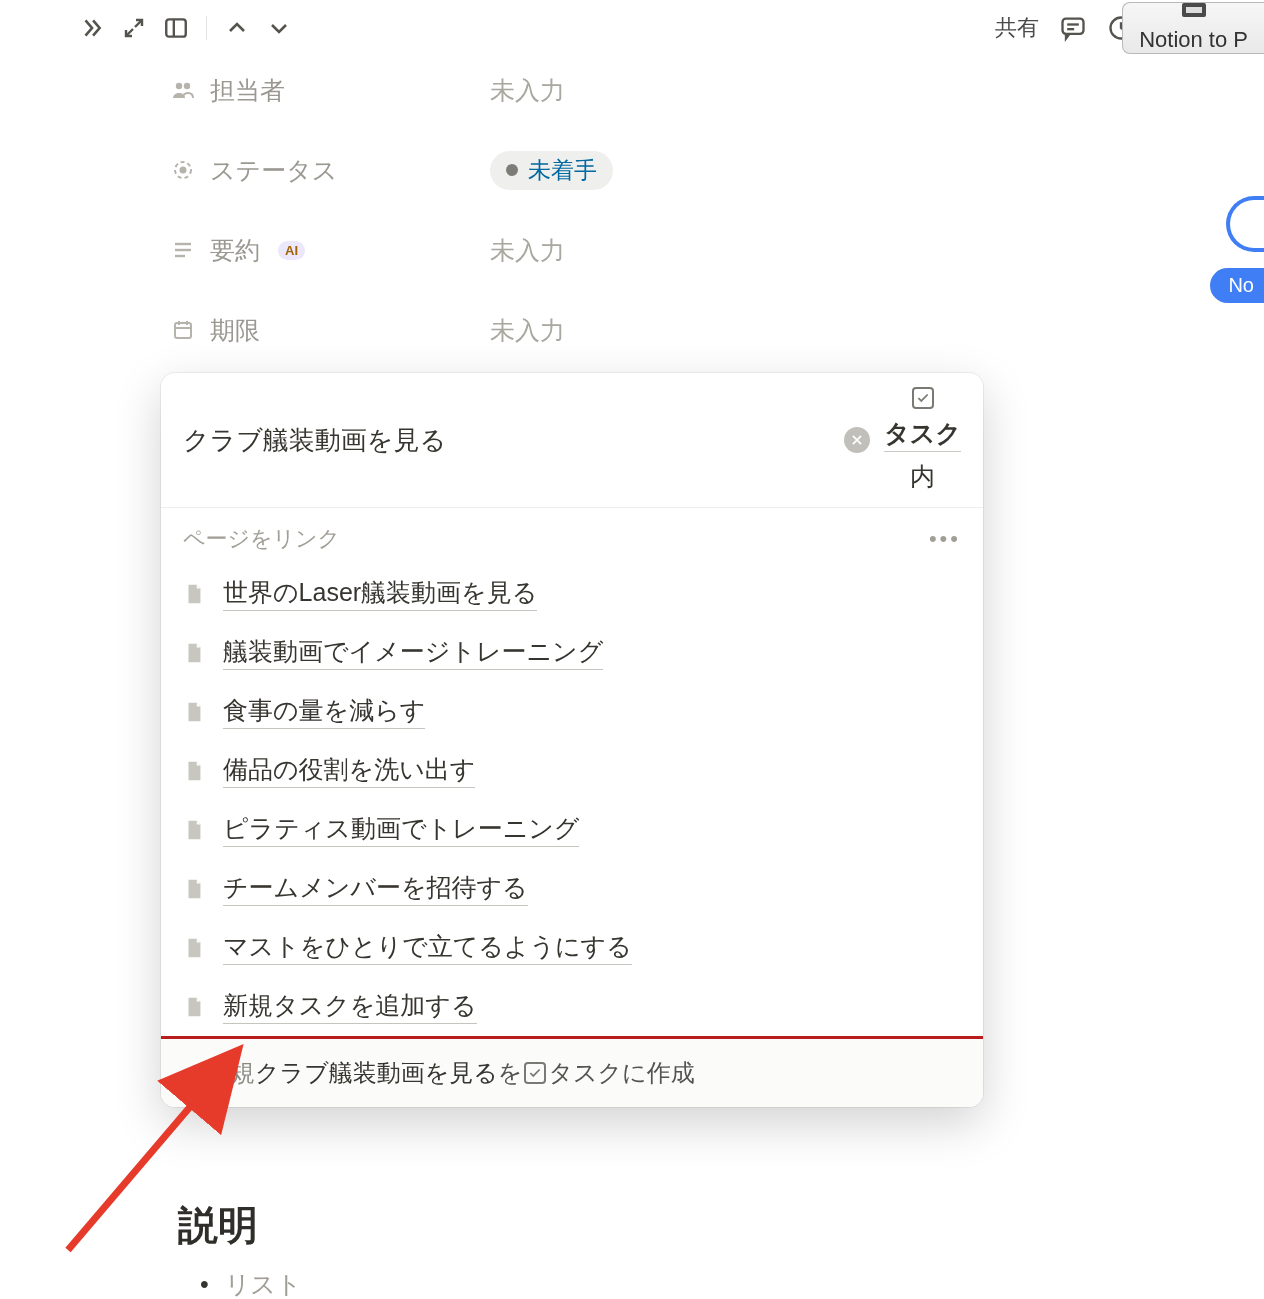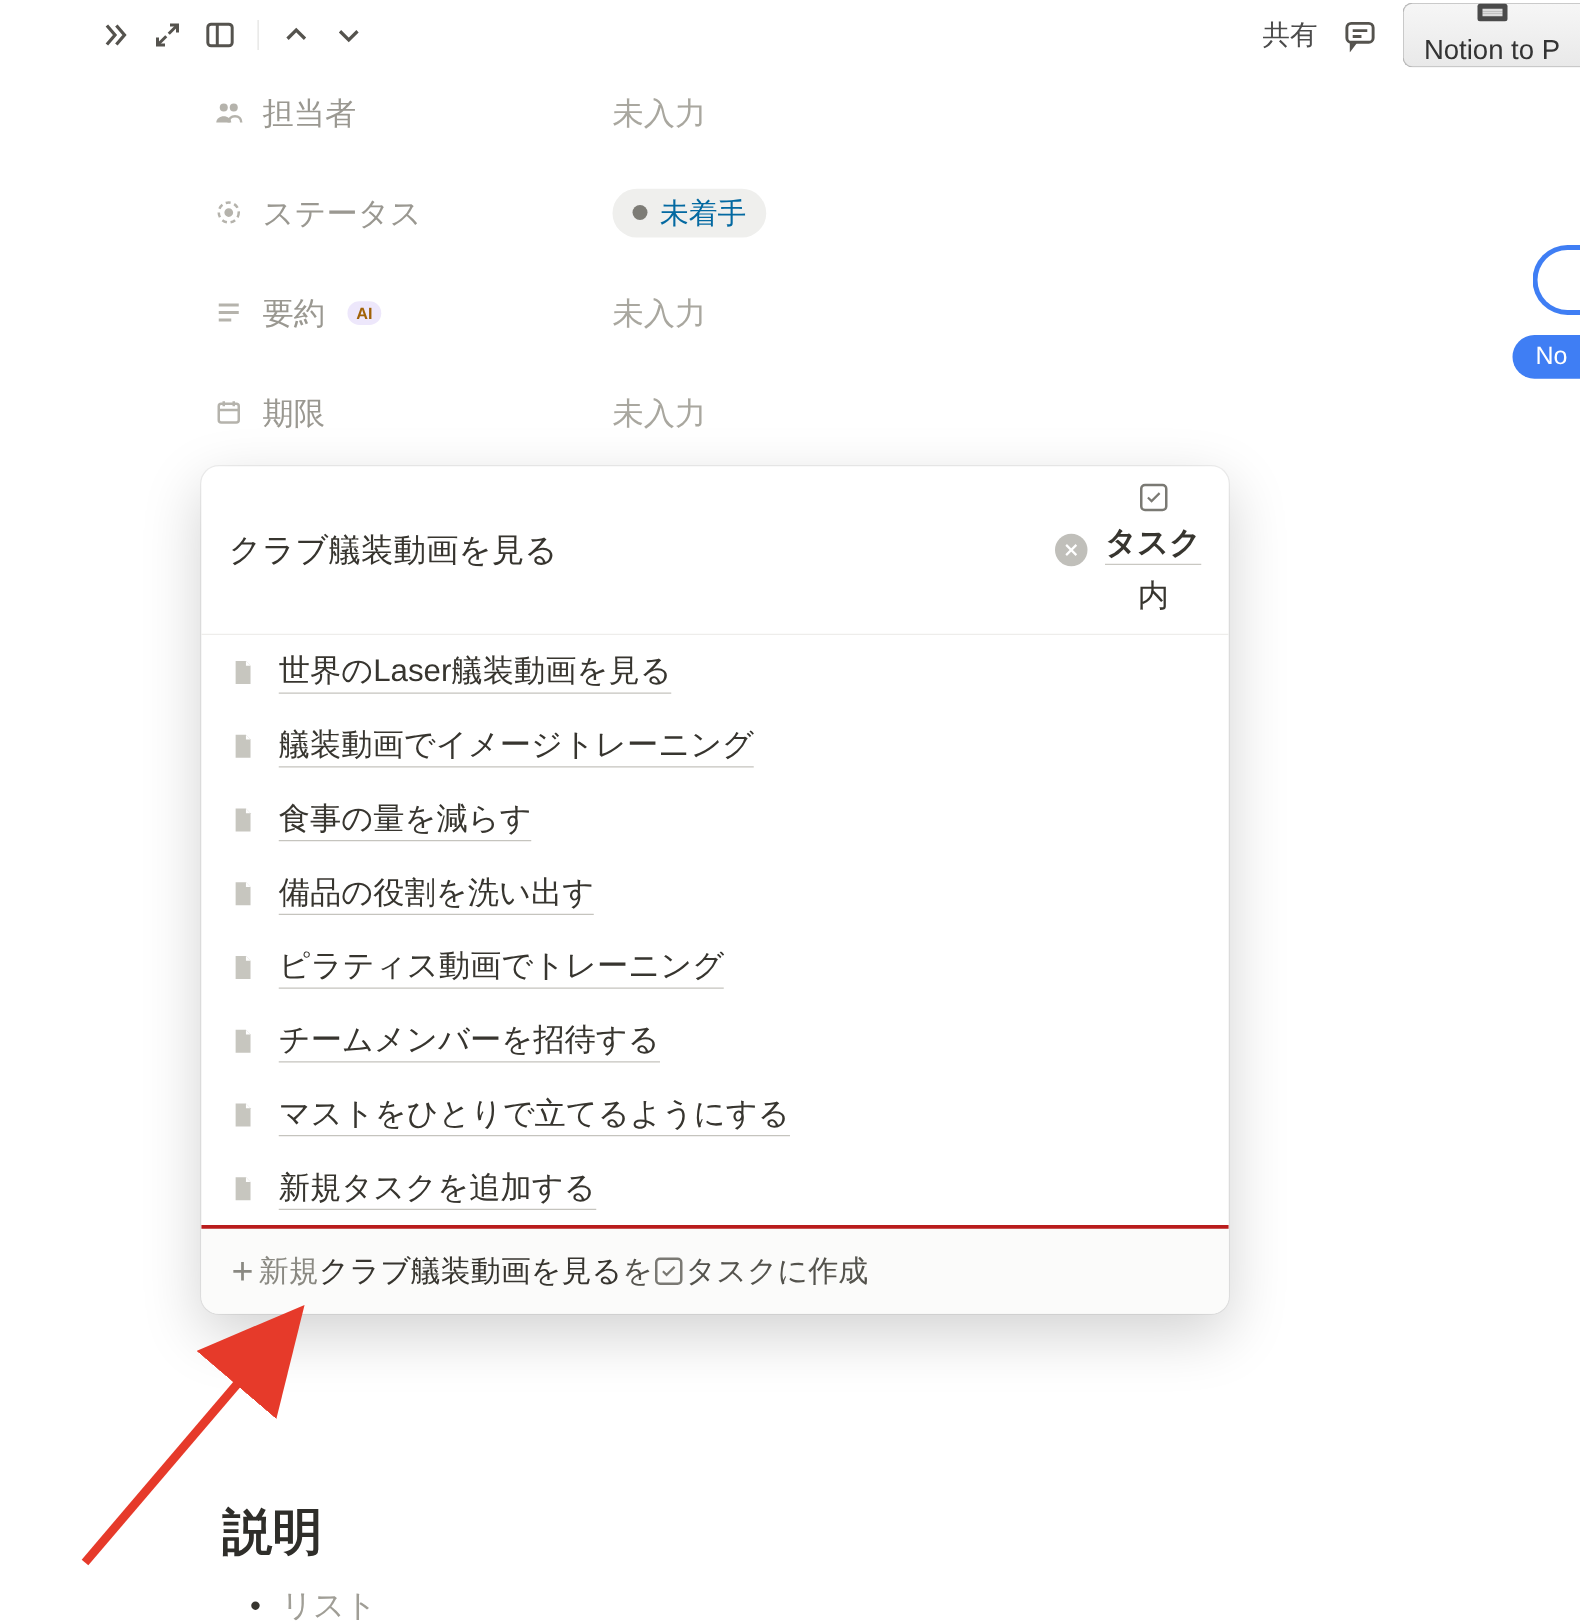--- a/index.html
+++ b/index.html
@@ -14,21 +14,21 @@
   }
 
   .topbar {
     position: absolute;
     top: 0;
     left: 0;
     right: 0;
     height: 56px;
     display: flex;
     align-items: center;
-    padding: 0 18px 0 78px;
+    padding: 0 33px 0 78px;
     gap: 14px;
   }
   .topbar .left { display: flex; align-items: center; gap: 14px; }
   .topbar .spacer { flex: 1; }
   .topbar .right { display: flex; align-items: center; gap: 20px; }
   .tb-icon { width: 28px; height: 28px; display:flex; align-items:center; justify-content:center; color:#55534e; cursor:pointer; }
   .tb-divider { width:1px; height:24px; background:#e4e4e2; margin:0 2px; }
   .share-label { font-size:22px; color:#4b4b4b; }
 
   .notion-pill {
@@ -391,20 +391,24 @@
       <span class="cb">
         <svg viewBox="0 0 24 24" width="14" height="14" stroke="#7a7973" stroke-width="3" fill="none">
             <path d="M4 12l5 5L20 6"></path>
           </svg>
       </span>
       <span class="bold">タスク</span>
       <span>内</span>
     </div>
   </div>
 
+  <div class="popup-section-header">
+    <span>ページをリンク</span>
+    <span class="dots">•••</span>
+  </div>
 
   <div id="results-list">
       <div class="result">
         <span class="page-icon"><svg viewBox="0 0 24 24" width="22" height="24" fill="#c7c6bf">
             <path d="M6 2h9l4 4v16H6z"></path>
             <path d="M15 2v4h4" fill="#fff"></path>
           </svg></span>
         <span class="title">世界のLaser艤装動画を見る</span>
       </div>
       <div class="result">

